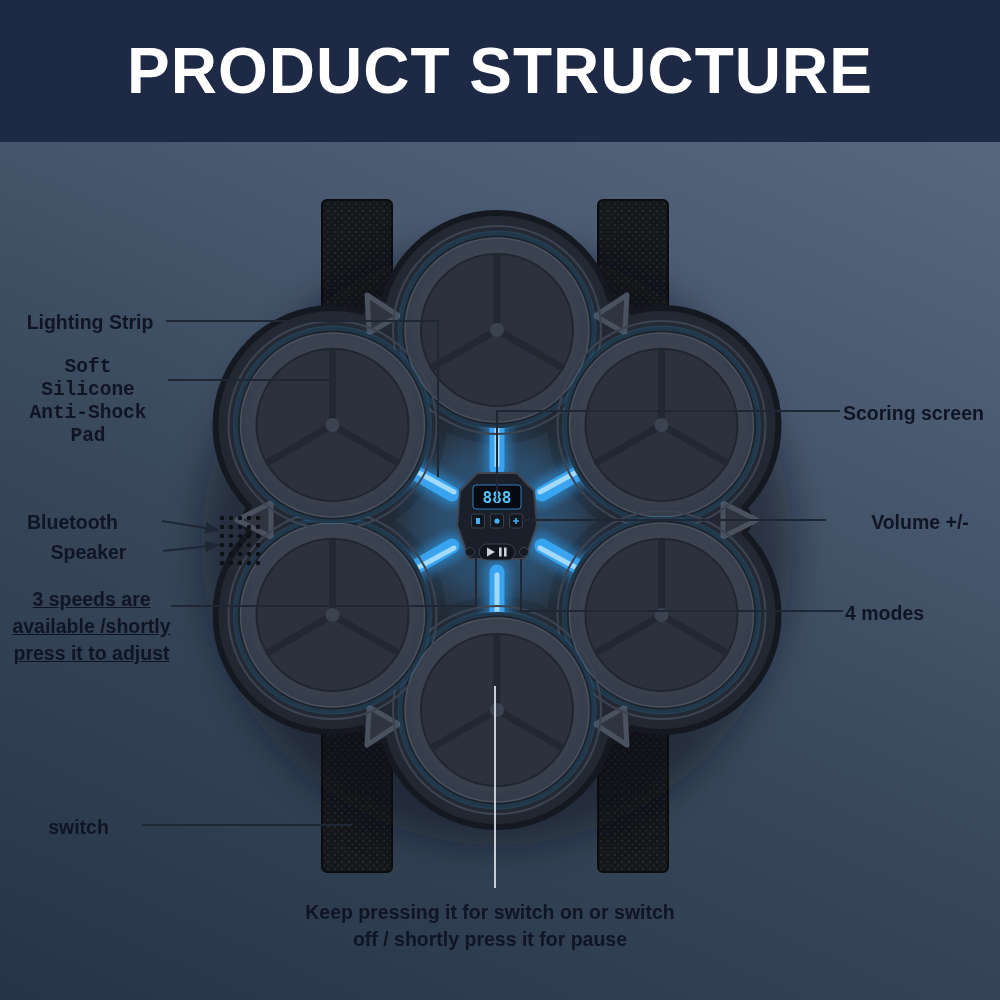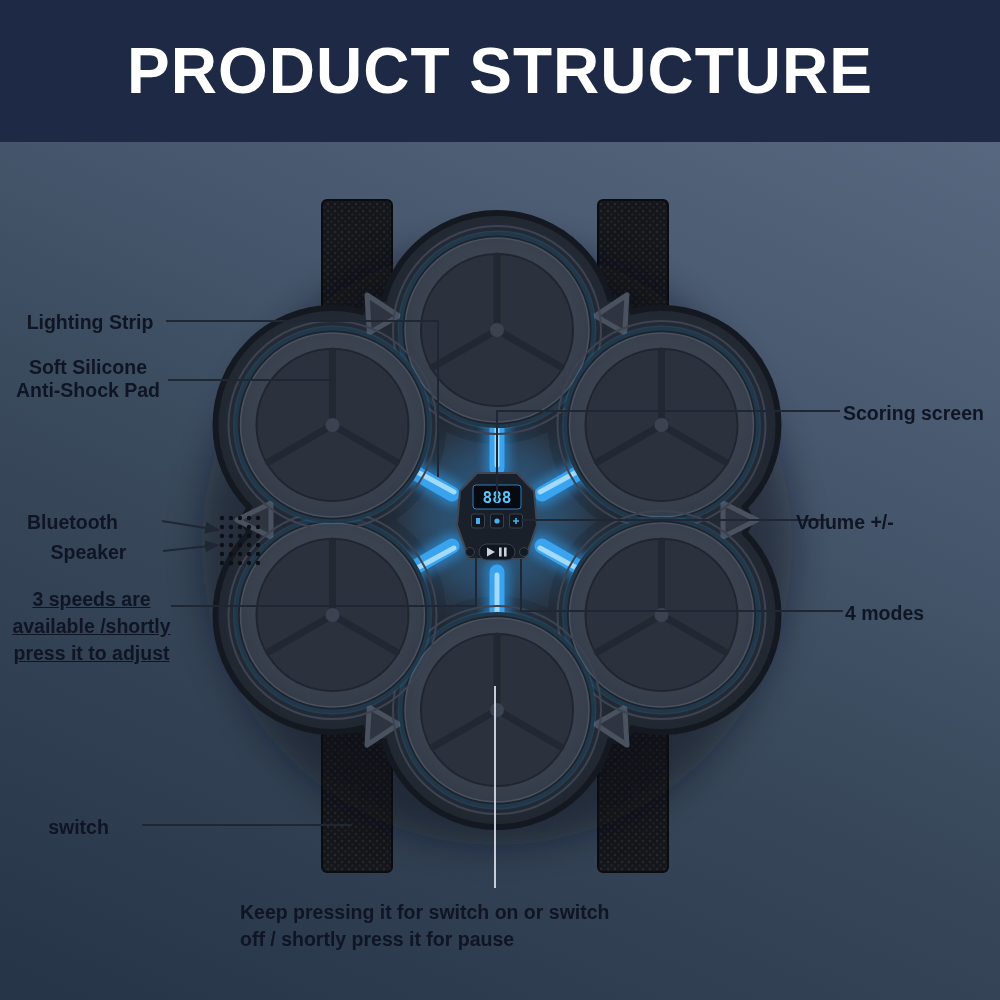--- a/index.html
+++ b/index.html
@@ -14,21 +14,21 @@
   }
   .hdr h1{margin:0;color:#ffffff;font-size:64px;font-weight:800;letter-spacing:1px;}
   .device-svg{position:absolute;left:130px;top:160px;width:740px;height:740px;}
   .leader-svg{position:absolute;left:0;top:0;width:1000px;height:1000px;pointer-events:none;}
   .label{
     position:absolute;color:#0f1524;font-size:19.5px;font-weight:600;
     line-height:26px;white-space:pre-line;
   }
   .t-right{text-align:center;}
   .t-left{text-align:left;}
-  .t-center{text-align:left;}
+  .t-center{text-align:center;}
 </style>
 </head>
 <body>
 
 <div class="page">
 
   <header class="hdr">
     <h1>PRODUCT STRUCTURE</h1>
   </header>
 
@@ -219,27 +219,27 @@
       <line x1="163" y1="551" x2="218" y2="545" marker-end="url(#arrowhead)"></line>
       <line x1="826" y1="520" x2="521" y2="520"></line>
       <polyline points="171,606 476,606 476,556"></polyline>
       <polyline points="843,611 521,611 521,559"></polyline>
       <line x1="142" y1="825" x2="352" y2="825"></line>
     </g>
     <line x1="495" y1="888" x2="495" y2="686" stroke="#c7cdd6" stroke-width="2"></line>
   </svg>
 
   <div class="label t-right" style="left:20px;width:140px;top:309px;">Lighting Strip</div>
-  <div class="label t-right" style="left:14px;width:148px;top:356px;line-height:23px;">Soft Silicone
+  <div class="label t-right" style="left:14px;width:148px;top:356px;line-height:23px;font-family:Liberation Mono, monospace;">Soft Silicone
 Anti-Shock Pad</div>
   <div class="label t-left" style="left:843px;width:160px;top:400px;">Scoring screen</div>
   <div class="label t-right" style="left:4px;width:137px;top:509px;">Bluetooth</div>
   <div class="label t-right" style="left:20px;width:137px;top:539px;">Speaker</div>
   <div class="label t-right" style="left:10px;width:163px;top:586px;line-height:27px;text-decoration:underline;">3 speeds are
 available /shortly
 press it to adjust</div>
-  <div class="label t-left" style="left:796px;width:160px;top:509px;">Volume +/-</div>
+  <div class="label t-left" style="left:840px;width:160px;top:509px;text-align:center;">Volume +/-</div>
   <div class="label t-left" style="left:845px;width:120px;top:600px;">4 modes</div>
   <div class="label t-right" style="left:20px;width:117px;top:814px;">switch</div>
   <div class="label t-center" style="left:240px;width:500px;top:899px;line-height:27px;">Keep pressing it for switch on or switch
 off / shortly press it for pause</div>
 
 </div>
 
 </body></html>

